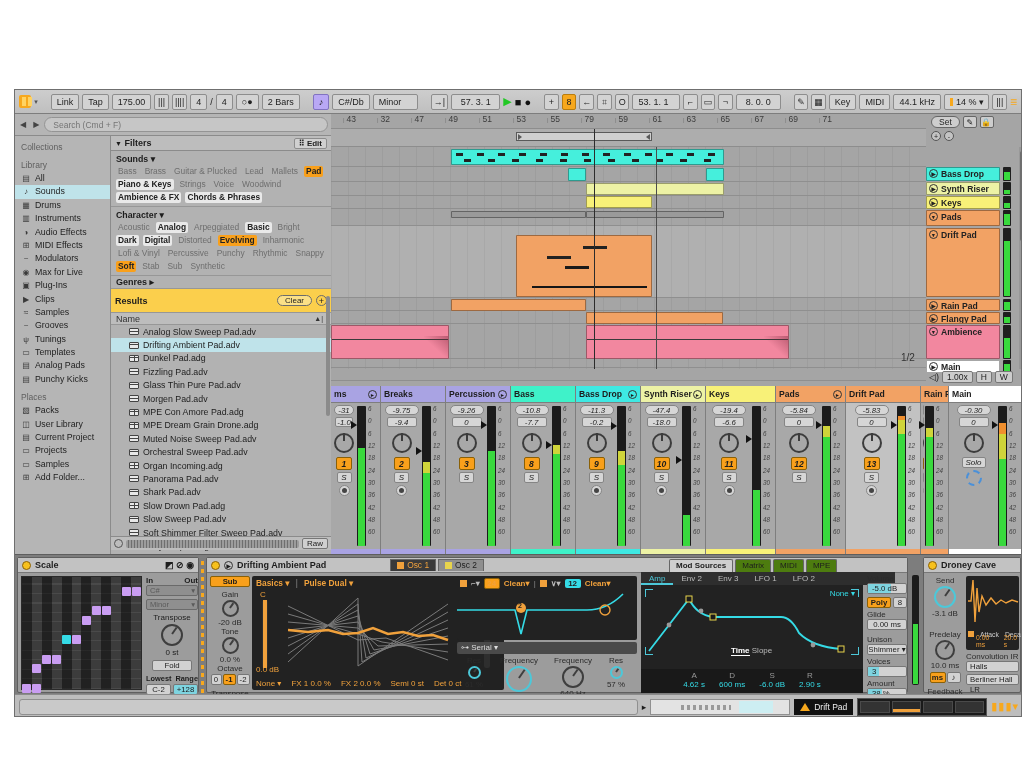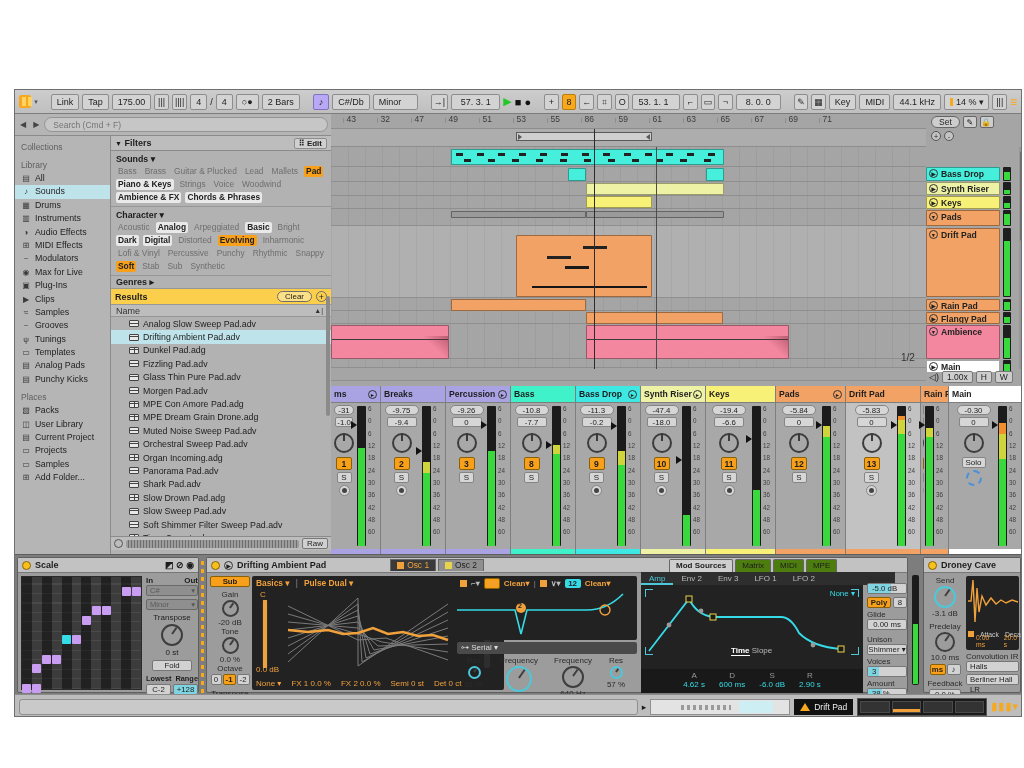--- a/index.html
+++ b/index.html
@@ -34,21 +34,21 @@
   .sb-gl{width:10px;text-align:center;font-size:8px;color:#3a3a3a;flex:none;}
   #panel{position:absolute;left:96px;top:46px;width:220px;height:418px;background:#b2b2b2;overflow:hidden;}
   .pn-hdr{height:15px;background:#bdbdbd;border-bottom:1px solid #8b8b8b;display:flex;align-items:center;padding:0 4px;font-weight:bold;}
   .edit-btn{margin-left:auto;background:#d0d0d0;border:1px solid #8d8d8d;border-radius:2px;font-size:8px;padding:0 4px;height:11px;line-height:10px;}
   .sec-label{font-weight:bold;font-size:8.8px;padding:3px 0 1px 5px;}
   .tagwrap{display:flex;flex-wrap:wrap;gap:2px 4px;padding:1px 5px 3px;border-bottom:1px solid #979797;}
   .tag{font-size:8.4px;color:#6e6e6e;padding:0 2px;border-radius:2px;height:11px;line-height:11px;white-space:nowrap;}
   .tag[data-state="on"]{background:#e9e9e9;color:#222;font-weight:bold;}
   .tag[data-state="sel"]{background:#f9a01b;color:#222;font-weight:bold;}
   .genres-row{height:13px;line-height:13px;padding-left:5px;font-weight:bold;border-bottom:1px solid #979797;}
-  .results-row{height:16px;background:#fbcf4c;display:flex;align-items:center;padding:0 4px;font-weight:bold;border-bottom:1px solid #979797;}
+  .results-row{height:24px;background:#fbcf4c;display:flex;align-items:center;padding:0 4px;font-weight:bold;border-bottom:1px solid #979797;}
   .clear-btn{margin-left:auto;border:1px solid #6c6c6c;border-radius:7px;font-size:8px;padding:0 7px;height:11px;line-height:10px;background:#fbe087;font-weight:normal;}
   .plus-round{width:11px;height:11px;border:1px solid #6c6c6c;border-radius:50%;text-align:center;line-height:10px;margin-left:4px;font-weight:normal;}
   .name-hdr{height:12px;line-height:12px;padding-left:5px;color:#333;border-bottom:1px solid #979797;background:#bdbdbd;}
   .blist{height:229px;overflow:hidden;}
   .bitem{height:13.4px;display:flex;align-items:center;gap:4px;padding-left:18px;font-size:8.8px;white-space:nowrap;overflow:hidden;}
   .bitem[data-sel="true"]{background:#bfe3ea;}
   .fic{width:10px;height:7px;border:1px solid #444;border-radius:1px;flex:none;position:relative;background:#e8e8e8;}
   .fic:before{content:"";position:absolute;left:0;top:1.5px;width:100%;height:1px;background:#444;}
   .bitem[data-kind="adg"] .fic:after{content:"";position:absolute;left:4px;top:0;width:1px;height:100%;background:#444;}
   .preview{position:absolute;left:0;bottom:4px;width:100%;height:14px;background:#bdbdbd;border-top:1px solid #8b8b8b;display:flex;align-items:center;padding:0 3px;gap:3px;}
@@ -94,21 +94,21 @@
   .tr-lab:before{content:"|";font-size:6px;color:#777;margin-right:2px;}
   #arr-foot{position:absolute;left:598px;top:255px;width:94px;height:16px;display:flex;align-items:center;gap:3px;}
   .foot-box{background:#cdcdcd;border:1px solid #777;border-radius:2px;height:12px;line-height:11px;padding:0 4px;font-size:8.5px;}
   
   #mixer{position:absolute;left:316px;top:296px;width:692px;height:168px;background:#9c9c9c;display:flex;overflow:hidden;}
   .strip{flex:none;border-right:1px solid #7e7e7e;position:relative;background:#a8a8a8;}
   .strip[data-sel="true"]{background:#c2c2c2;}
   .strip-name{height:17px;display:flex;align-items:center;padding:0 3px;font-size:8.6px;font-weight:bold;border-bottom:1px solid #7e7e7e;overflow:hidden;white-space:nowrap;}
   .grp-ico{margin-left:auto;width:9px;height:9px;border:1px solid #333;border-radius:50%;font-size:5.5px;line-height:8px;text-align:center;flex:none;display:none;}
   .strip[data-group="true"] .grp-ico{display:block;}
-  .strip-body{position:absolute;left:0;top:17px;right:0;bottom:5px;display:flex;}
+  .strip-body{position:absolute;left:0;top:17px;right:0;bottom:5px;display:flex;font-style:italic;}
   .sb-left{flex:1;padding:2px 1px 0 2px;overflow:hidden;}
   .pv-box{width:92%;max-width:34px;background:#d6d6d6;border:1px solid #858585;border-radius:5px;font-size:7.8px;text-align:center;height:10px;line-height:9px;margin:0 auto 2px;}
   .vol-box{width:84%;max-width:30px;background:#d6d6d6;border:1px solid #858585;border-radius:2px;font-size:7.8px;text-align:center;height:10px;line-height:9px;margin:0 auto 2px;}
   .pan{width:20px;height:20px;border:2px solid #3c3c3c;border-radius:50%;margin:6px auto 4px;position:relative;}
   .pan:before{content:"";position:absolute;left:50%;top:-2px;width:2px;height:8px;background:#3c3c3c;transform:translateX(-50%);}
   .num-btn{width:16px;height:13px;background:#f9a01b;border:1px solid #8a6007;border-radius:2px;text-align:center;line-height:12px;font-weight:bold;margin:2px auto;font-size:8.6px;}
   .s-btn{width:15px;height:11px;background:#d6d6d6;border:1px solid #858585;border-radius:2px;text-align:center;line-height:10px;font-size:8px;margin:2px auto;}
   .mon-btn{width:11px;height:11px;background:#d6d6d6;border:1px solid #858585;border-radius:50%;margin:2px auto;position:relative;display:none;}
   .strip[data-mon="true"] .mon-btn{display:block;}
   .strip[data-mon="true"] .mon-btn:before{content:"";position:absolute;left:2px;top:2px;width:5px;height:5px;border-radius:50%;background:#444;}
@@ -463,21 +463,21 @@
   <div id="arr">
     <div id="bar-ruler">
 
     <span class="bar-lab">43</span>
         <span class="bar-lab">32</span>
         <span class="bar-lab">47</span>
         <span class="bar-lab">49</span>
         <span class="bar-lab">51</span>
         <span class="bar-lab">53</span>
         <span class="bar-lab">55</span>
-        <span class="bar-lab">86</span>
+        <span class="bar-lab">79</span>
         <span class="bar-lab">59</span>
         <span class="bar-lab">61</span>
         <span class="bar-lab">63</span>
         <span class="bar-lab">65</span>
         <span class="bar-lab">67</span>
         <span class="bar-lab">69</span>
         <span class="bar-lab">71</span>
       </div>
     <div id="scrub">
       <div id="loop-brace" style="left: 185px; width: 136px;"></div>
@@ -1260,21 +1260,21 @@
 
     <div class="dev" style="left:908px;width:98px;">
       <div class="dev-title">
         <span class="led"></span>
         <span>Droney Cave</span>
       </div>
       <div class="abs" style="left:2px;top:18px;width:38px;text-align:center;">
         <div class="dlabel">Send</div>
         <div class="knob cy" style="width:22px;height:22px;margin:1px auto"></div>
         <div class="dlabel">-3.1 dB</div>
-        <div class="dlabel" style="margin-top:4px">Predelay</div>
+        <div class="dlabel" style="margin-top:12px">Predelay</div>
         <div class="knob" style="width:20px;height:20px;margin:1px auto"></div>
         <div class="dlabel">10.0 ms</div>
         <div style="display:flex;gap:1px;justify-content:center;margin-top:2px">
           <span class="orange-btn" style="width:16px">ms</span>
           <span class="dval" style="width:14px">♪</span>
         </div>
         <div class="dlabel" style="margin-top:4px">Feedback</div>
         <div class="dval" style="width:32px;margin:1px auto">0.0 %</div>
       </div>
       <div class="darkpanel" style="left:42px;top:18px;width:53px;height:74px;">

